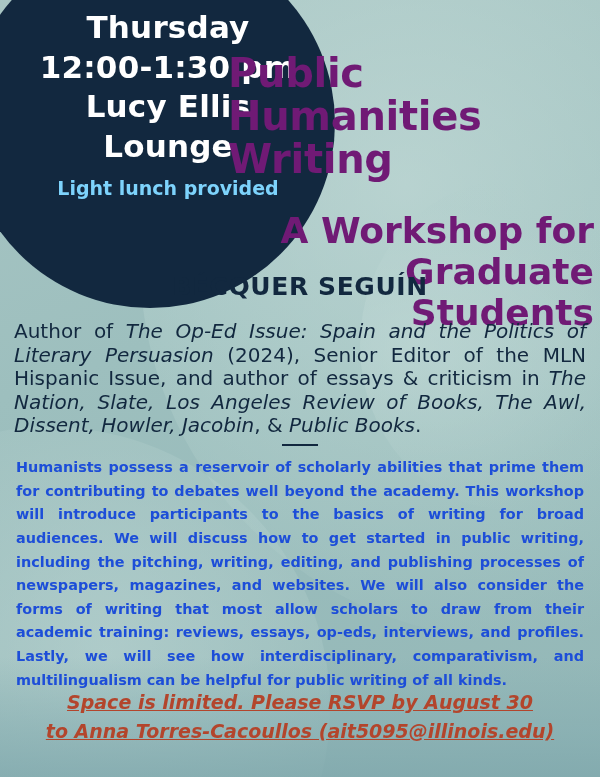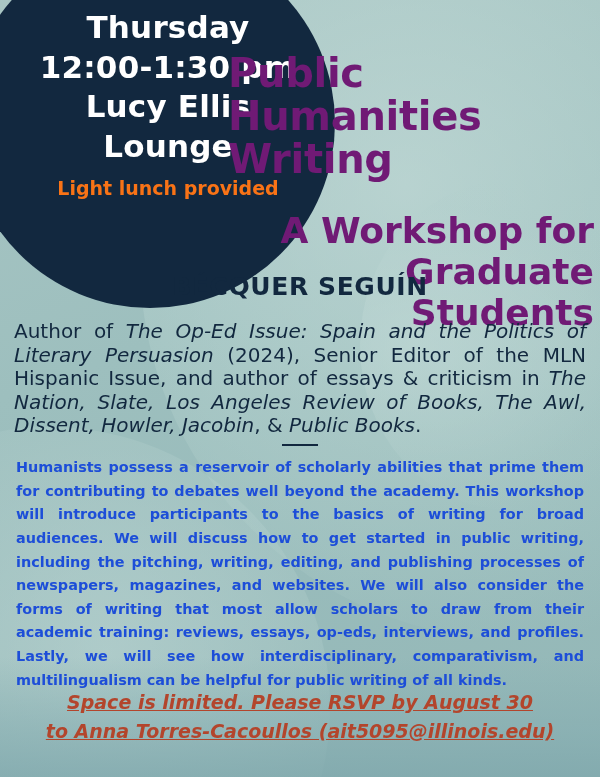--- a/index.html
+++ b/index.html
@@ -81,21 +81,21 @@
   }
   .circle-text .line {
     font-size: 31px;
     font-weight: bold;
     letter-spacing: 0.2px;
   }
   .circle-text .lunch {
     margin-top: 9px;
     font-size: 19px;
     font-weight: bold;
-    color: #f97316;
+    color: #7dd3fc;
     background: #12283f;
     display: inline-block;
     padding: 0 2px;
   }
 
   
   .headline {
     position: absolute;
     left: 228px;
     top: 52px;

